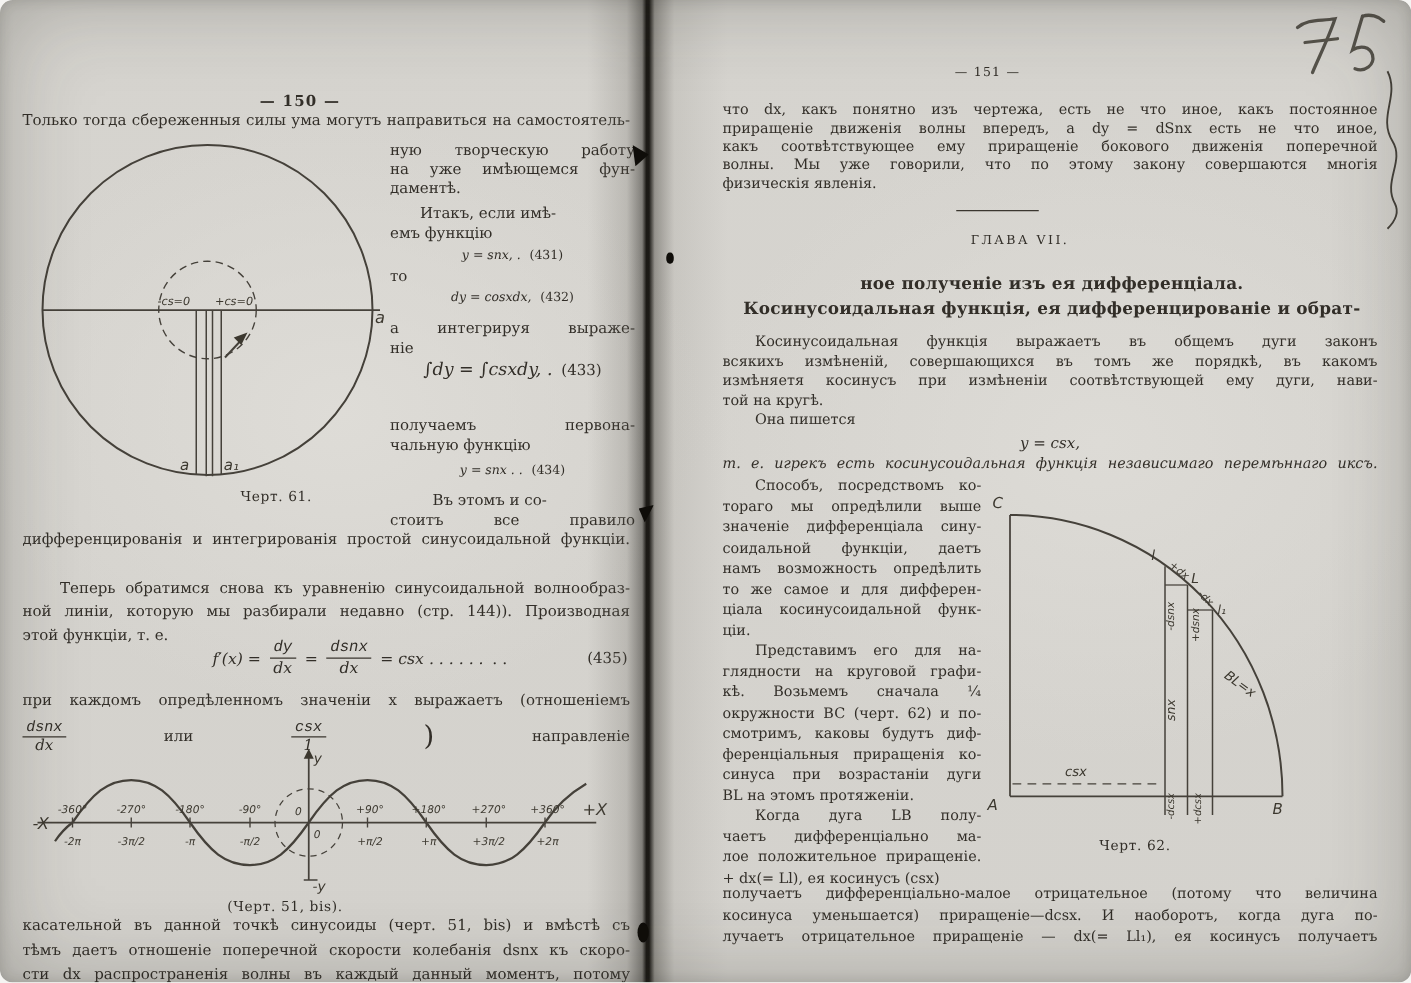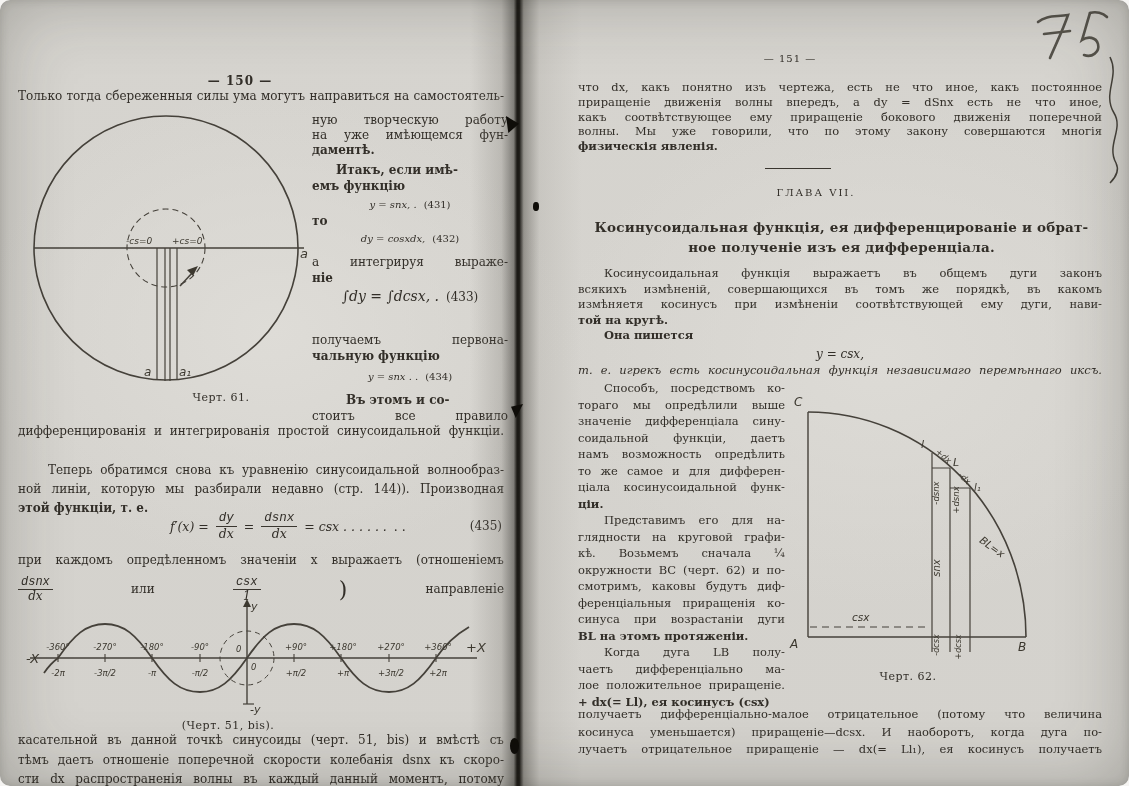--- a/index.html
+++ b/index.html
@@ -9,21 +9,21 @@
       radial-gradient(ellipse 420px 340px at 24% 42%, #dedcd7 0%, rgba(222,220,215,0) 70%),
       radial-gradient(ellipse 460px 360px at 78% 45%, #dddbd6 0%, rgba(221,219,214,0) 70%),
       linear-gradient(#d6d4cf,#d4d2cd);
     font-family:"DejaVu Serif",serif;color:#322e28;
   }
   .scan::after{content:"";position:absolute;inset:0;border-radius:10px;pointer-events:none;
     box-shadow:inset 0 0 70px rgba(40,38,33,.28), inset 0 0 10px rgba(40,38,33,.18);}
   .abs{position:absolute;}
   .nw{white-space:nowrap;}
   .jl{text-align:justify;text-align-last:justify;}
-  .tl{text-align:right;text-align-last:left;font-weight:bold;}
+  .tl{text-align:right;text-align-last:left;}
   .c{text-align:center;}
   .it{font-style:italic;}
   .b{font-weight:bold;}
   
   #lp{position:absolute;left:18px;top:60px;width:486px;height:726px;font-size:12px;line-height:19px;}
   #lp .col{position:absolute;left:294px;top:43px;width:196px;font-size:12px;line-height:15px;}
   #lp .col>div{position:absolute;width:100%;}
   .eqline{font-size:10px;}
   .eqno{font-style:normal;margin-left:7px;}
   
@@ -77,21 +77,21 @@
       <div class="jl nw" style="top:10px;">ную творческую работу</div>
       <div class="jl nw" style="top:25px;">на уже имѣющемся фун-</div>
       <div class="tl" style="top:40px;">даментѣ.</div>
       <div class="tl" style="top:60px;text-indent:24px;">Итакъ, если имѣ-</div>
       <div class="tl" style="top:76px;">емъ функцію</div>
       <div class="c eqline" style="top:94px;"><span class="it">y = snx, .</span><span class="eqno">(431)</span></div>
       <div class="tl" style="top:111px;">то</div>
       <div class="c eqline" style="top:128px;"><span class="it">dy = cosxdx,</span><span class="eqno">(432)</span></div>
       <div class="jl nw" style="top:152px;">а интегрируя выраже-</div>
       <div class="tl" style="top:168px;">ніе</div>
-      <div class="c eqline" style="top:186px;font-size:14px;"><span class="it">∫dy = ∫dcsx, .</span><span class="eqno" style="font-size:12px;">(433)</span></div>
+      <div class="c eqline" style="top:186px;font-size:14px;"><span class="it">∫dy = ∫csxdy, .</span><span class="eqno" style="font-size:12px;">(433)</span></div>
       <div class="jl nw" style="top:230px;">получаемъ первона-</div>
       <div class="tl" style="top:246px;">чальную функцію</div>
       <div class="c eqline" style="top:266px;"><span class="it">y = snx . .</span><span class="eqno">(434)</span></div>
       <div class="tl" style="top:290px;text-indent:34px;">Въ этомъ и со-</div>
       <div class="jl nw" style="top:306px;">стоитъ все правило</div>
     </div>
 
     <div class="abs jl nw" style="left:0;top:362px;width:486px;">дифференцированія и интегрированія простой синусоидальной функціи.</div>
 
     <div class="abs" style="left:0;top:401px;width:486px;">
@@ -191,22 +191,22 @@
       <div class="jl nw">какъ соотвѣтствующее ему приращеніе бокового движенія поперечной</div>
       <div class="jl nw">волны. Мы уже говорили, что по этому закону совершаются многія</div>
       <div class="tl">физическія явленія.</div>
     </div>
 
     <div class="abs" style="left:187px;top:168px;width:66px;border-top:1.5px solid #3a362f;"></div>
 
     <div class="abs c" style="left:16px;top:186px;width:444px;font-size:10px;letter-spacing:2px;">ГЛАВА VII.</div>
 
     <div class="abs c" style="left:0;top:218px;width:527px;line-height:19.5px;">
+      <div class="b nw" style="font-size:13.5px;letter-spacing:.2px;">ное полученіе изъ ея дифференціала.</div>
       <div class="b nw" style="font-size:13.5px;letter-spacing:.2px;">Косинусоидальная функція, ея дифференцированіе и обрат-</div>
-      <div class="b nw" style="font-size:13.5px;letter-spacing:.2px;">ное полученіе изъ ея дифференціала.</div>
     </div>
 
     <div class="abs" style="left:0;top:266px;width:524px;line-height:15.5px;">
       <div class="jl nw ind26">Косинусоидальная функція выражаетъ въ общемъ дуги законъ</div>
       <div class="jl nw">всякихъ измѣненій, совершающихся въ томъ же порядкѣ, въ какомъ</div>
       <div class="jl nw">измѣняетя косинусъ при измѣненіи соотвѣтствующей ему дуги, нави-</div>
       <div class="tl">той на кругѣ.</div>
       <div class="tl ind26">Она пишется</div>
     </div>
 

